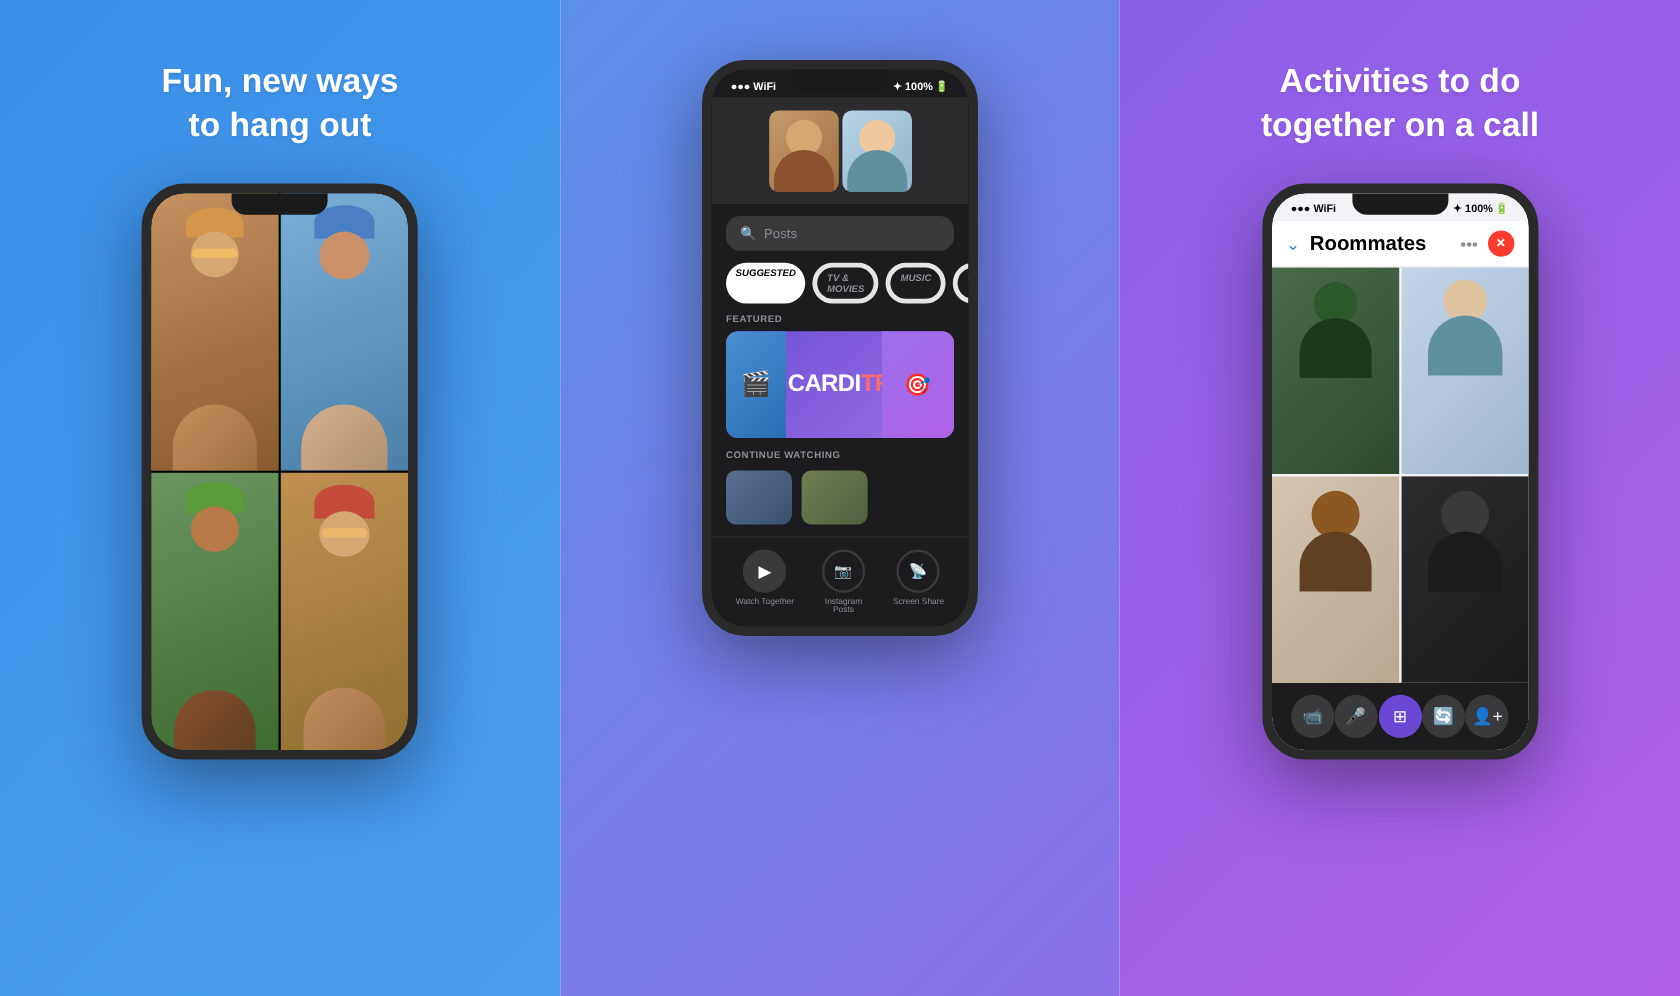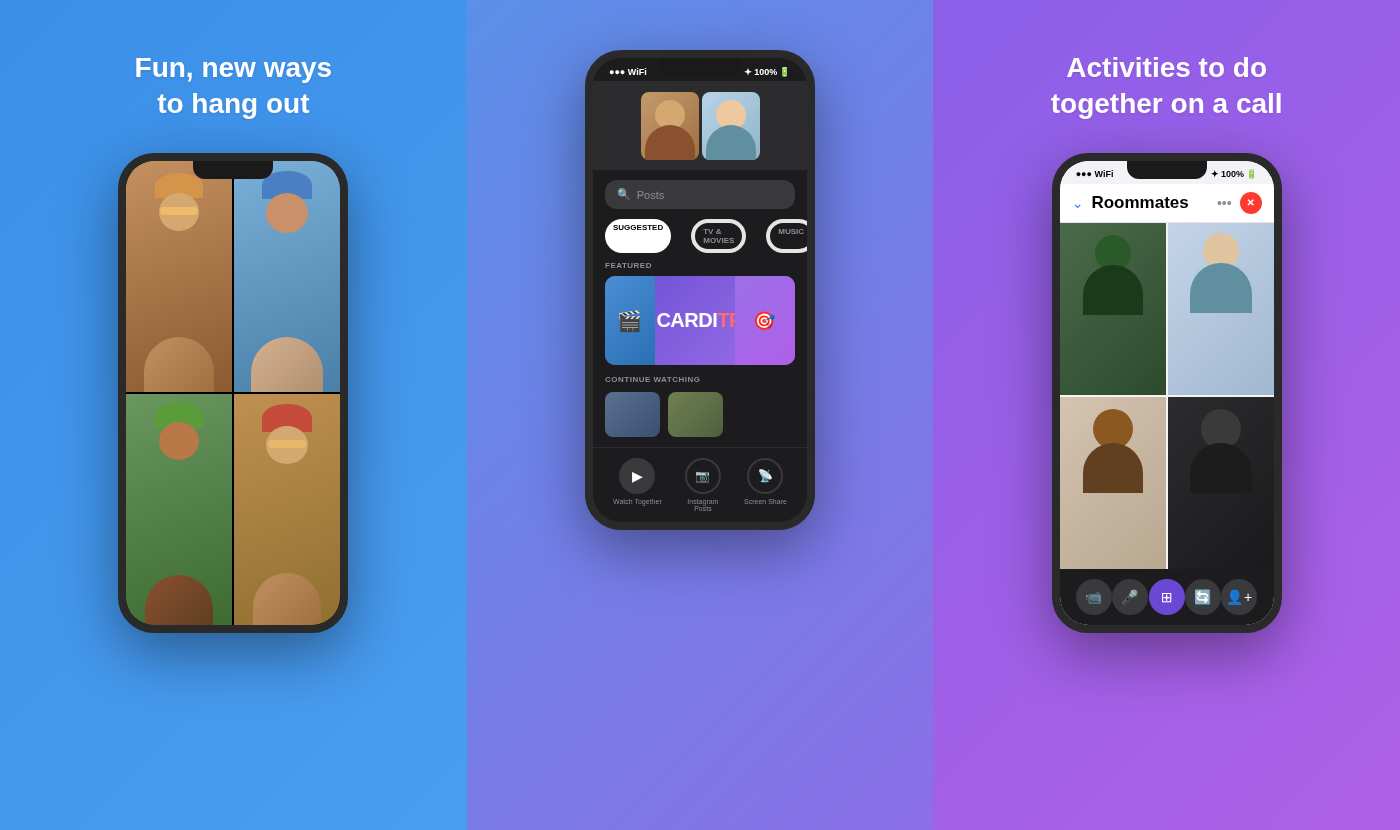--- a/index.html
+++ b/index.html
@@ -124,23 +124,24 @@
     .search-icon-small {
       color: #8e8e93;
       font-size: 11px;
     }
     .search-text {
       color: #8e8e93;
       font-size: 11px;
     }
     .tabs-row {
       display: flex;
-      gap: 20px;
+      gap: 6px;
       padding: 0 12px;
       margin-bottom: 8px;
+      font-style: italic;
     }
     .tab-pill {
       padding: 4px 8px;
       border-radius: 20px;
       font-size: 8px;
       font-weight: 600;
       color: white;
     }
     .tab-active { background: white; color: #000; }
     .tab-inactive { background: transparent; color: #8e8e93; border: 4px solid #e5e5e5; }

